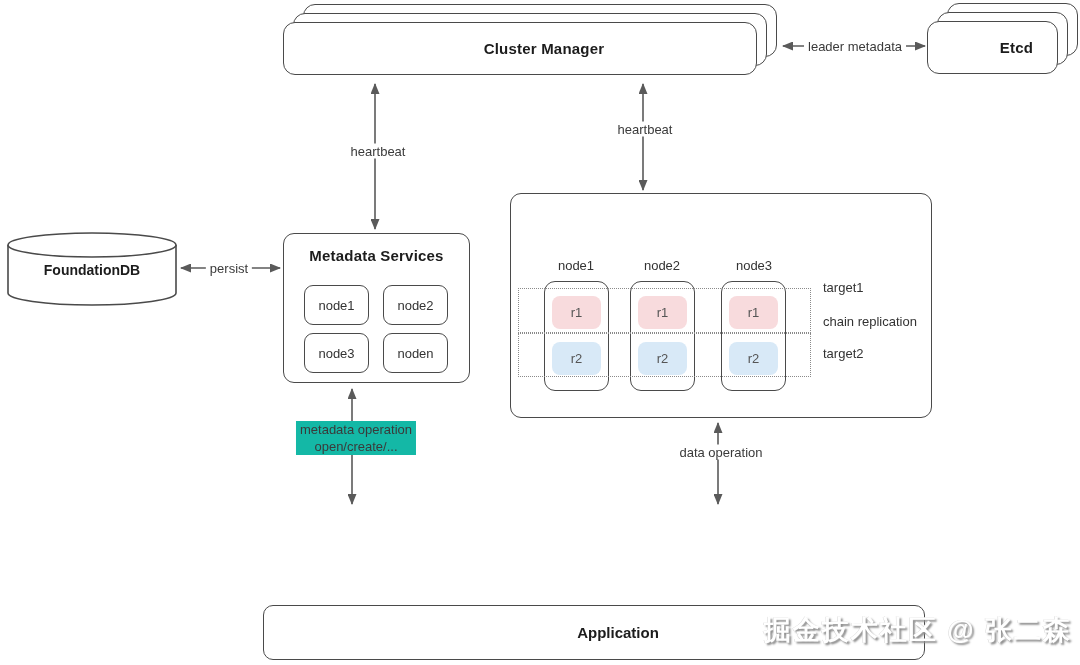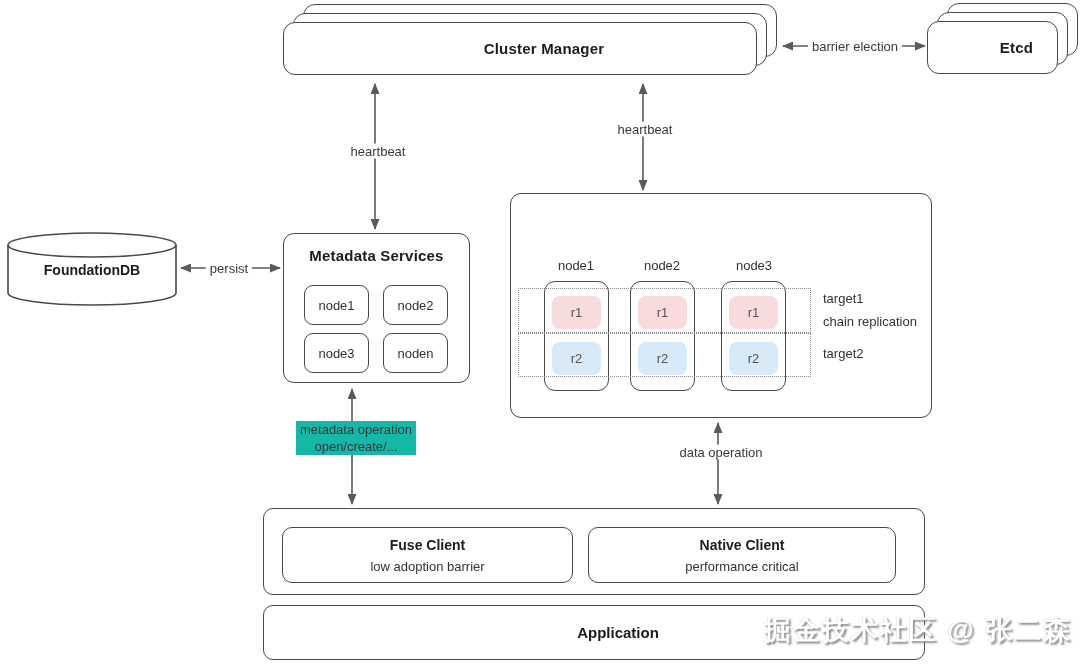--- a/index.html
+++ b/index.html
@@ -103,35 +103,25 @@
       <div class="replica r2" style="left:7px;top:60px;">r2</div>
     </div>
     <div class="small-box" style="left:210px;top:87px;width:65px;height:110px;border-radius:11px;">
       <div class="replica r1" style="left:7px;top:14px;">r1</div>
       <div class="replica r2" style="left:7px;top:60px;">r2</div>
     </div>
 
     <div class="dotted-rect" style="left:7px;top:94px;width:293px;height:45px;"></div>
     <div class="dotted-rect" style="left:7px;top:139px;width:293px;height:44px;"></div>
 
-    <div class="target-label" style="left:312px;top:97px;">target1</div>
+    <div class="target-label" style="left:312px;top:86px;">target1</div>
     <div class="target-label" style="left:312px;top:120px;">chain replication</div>
     <div class="target-label" style="left:312px;top:152px;">target2</div>
   </div>
 
-  <div class="box" style="left:263px;top:508px;width:662px;height:87px;border-radius:10px;">
-    <div class="client-box" style="left:18px;top:18px;width:291px;height:56px;">
-      <span class="client-title">Fuse Client</span>
-      <span class="client-sub">low adoption barrier</span>
-    </div>
-    <div class="client-box" style="left:324px;top:18px;width:308px;height:56px;">
-      <span class="client-title">Native Client</span>
-      <span class="client-sub">performance critical</span>
-    </div>
-  </div>
 
   <div class="box title-box" style="left:263px;top:605px;width:662px;height:55px;border-radius:10px;">
     <span class="client-title" style="font-size:15px;">Application</span>
   </div>
 
   <svg class="overlay" viewBox="0 0 1080 665">
     <defs>
       <marker id="ah-end" markerUnits="userSpaceOnUse" markerWidth="11" markerHeight="9" refX="10" refY="4.5" orient="auto">
         <path d="M0,0 L11,4.5 L0,9 Z" fill="#5a5a5a"></path>
       </marker>
@@ -148,21 +138,21 @@
     <line x1="783" y1="46" x2="925" y2="46" stroke="#5a5a5a" stroke-width="1.6" marker-start="url(#ah-start)" marker-end="url(#ah-end)"></line>
     <line x1="375" y1="84" x2="375" y2="229" stroke="#5a5a5a" stroke-width="1.6" marker-start="url(#ah-start)" marker-end="url(#ah-end)"></line>
     <line x1="643" y1="84" x2="643" y2="190" stroke="#5a5a5a" stroke-width="1.6" marker-start="url(#ah-start)" marker-end="url(#ah-end)"></line>
     <line x1="181" y1="268" x2="280" y2="268" stroke="#5a5a5a" stroke-width="1.6" marker-start="url(#ah-start)" marker-end="url(#ah-end)"></line>
     <line x1="352" y1="389" x2="352" y2="504" stroke="#5a5a5a" stroke-width="1.6" marker-start="url(#ah-start)" marker-end="url(#ah-end)"></line>
     <line x1="718" y1="423" x2="718" y2="504" stroke="#5a5a5a" stroke-width="1.6" marker-start="url(#ah-start)" marker-end="url(#ah-end)"></line>
   </svg>
 
   <div class="edge-label" style="left:92px;top:270px;background:transparent;font-weight:bold;font-size:14px;color:#1c1c1c;">FoundationDB</div>
 
-  <div class="edge-label" style="left:855px;top:46px;">barrier election</div>
+  <div class="edge-label" style="left:855px;top:46px;">leader metadata</div>
   <div class="edge-label" style="left:378px;top:151px;">heartbeat</div>
   <div class="edge-label" style="left:645px;top:129px;">heartbeat</div>
   <div class="edge-label" style="left:229px;top:268px;">persist</div>
   <div class="edge-label-multi" style="left:356px;top:438px;">
     <div>metadata operation</div>
     <div>open/create/...</div>
   </div>
   <div class="edge-label" style="left:721px;top:452px;">data operation</div>
 
   <div class="watermark">掘金技术社区 @ 张二森</div>

